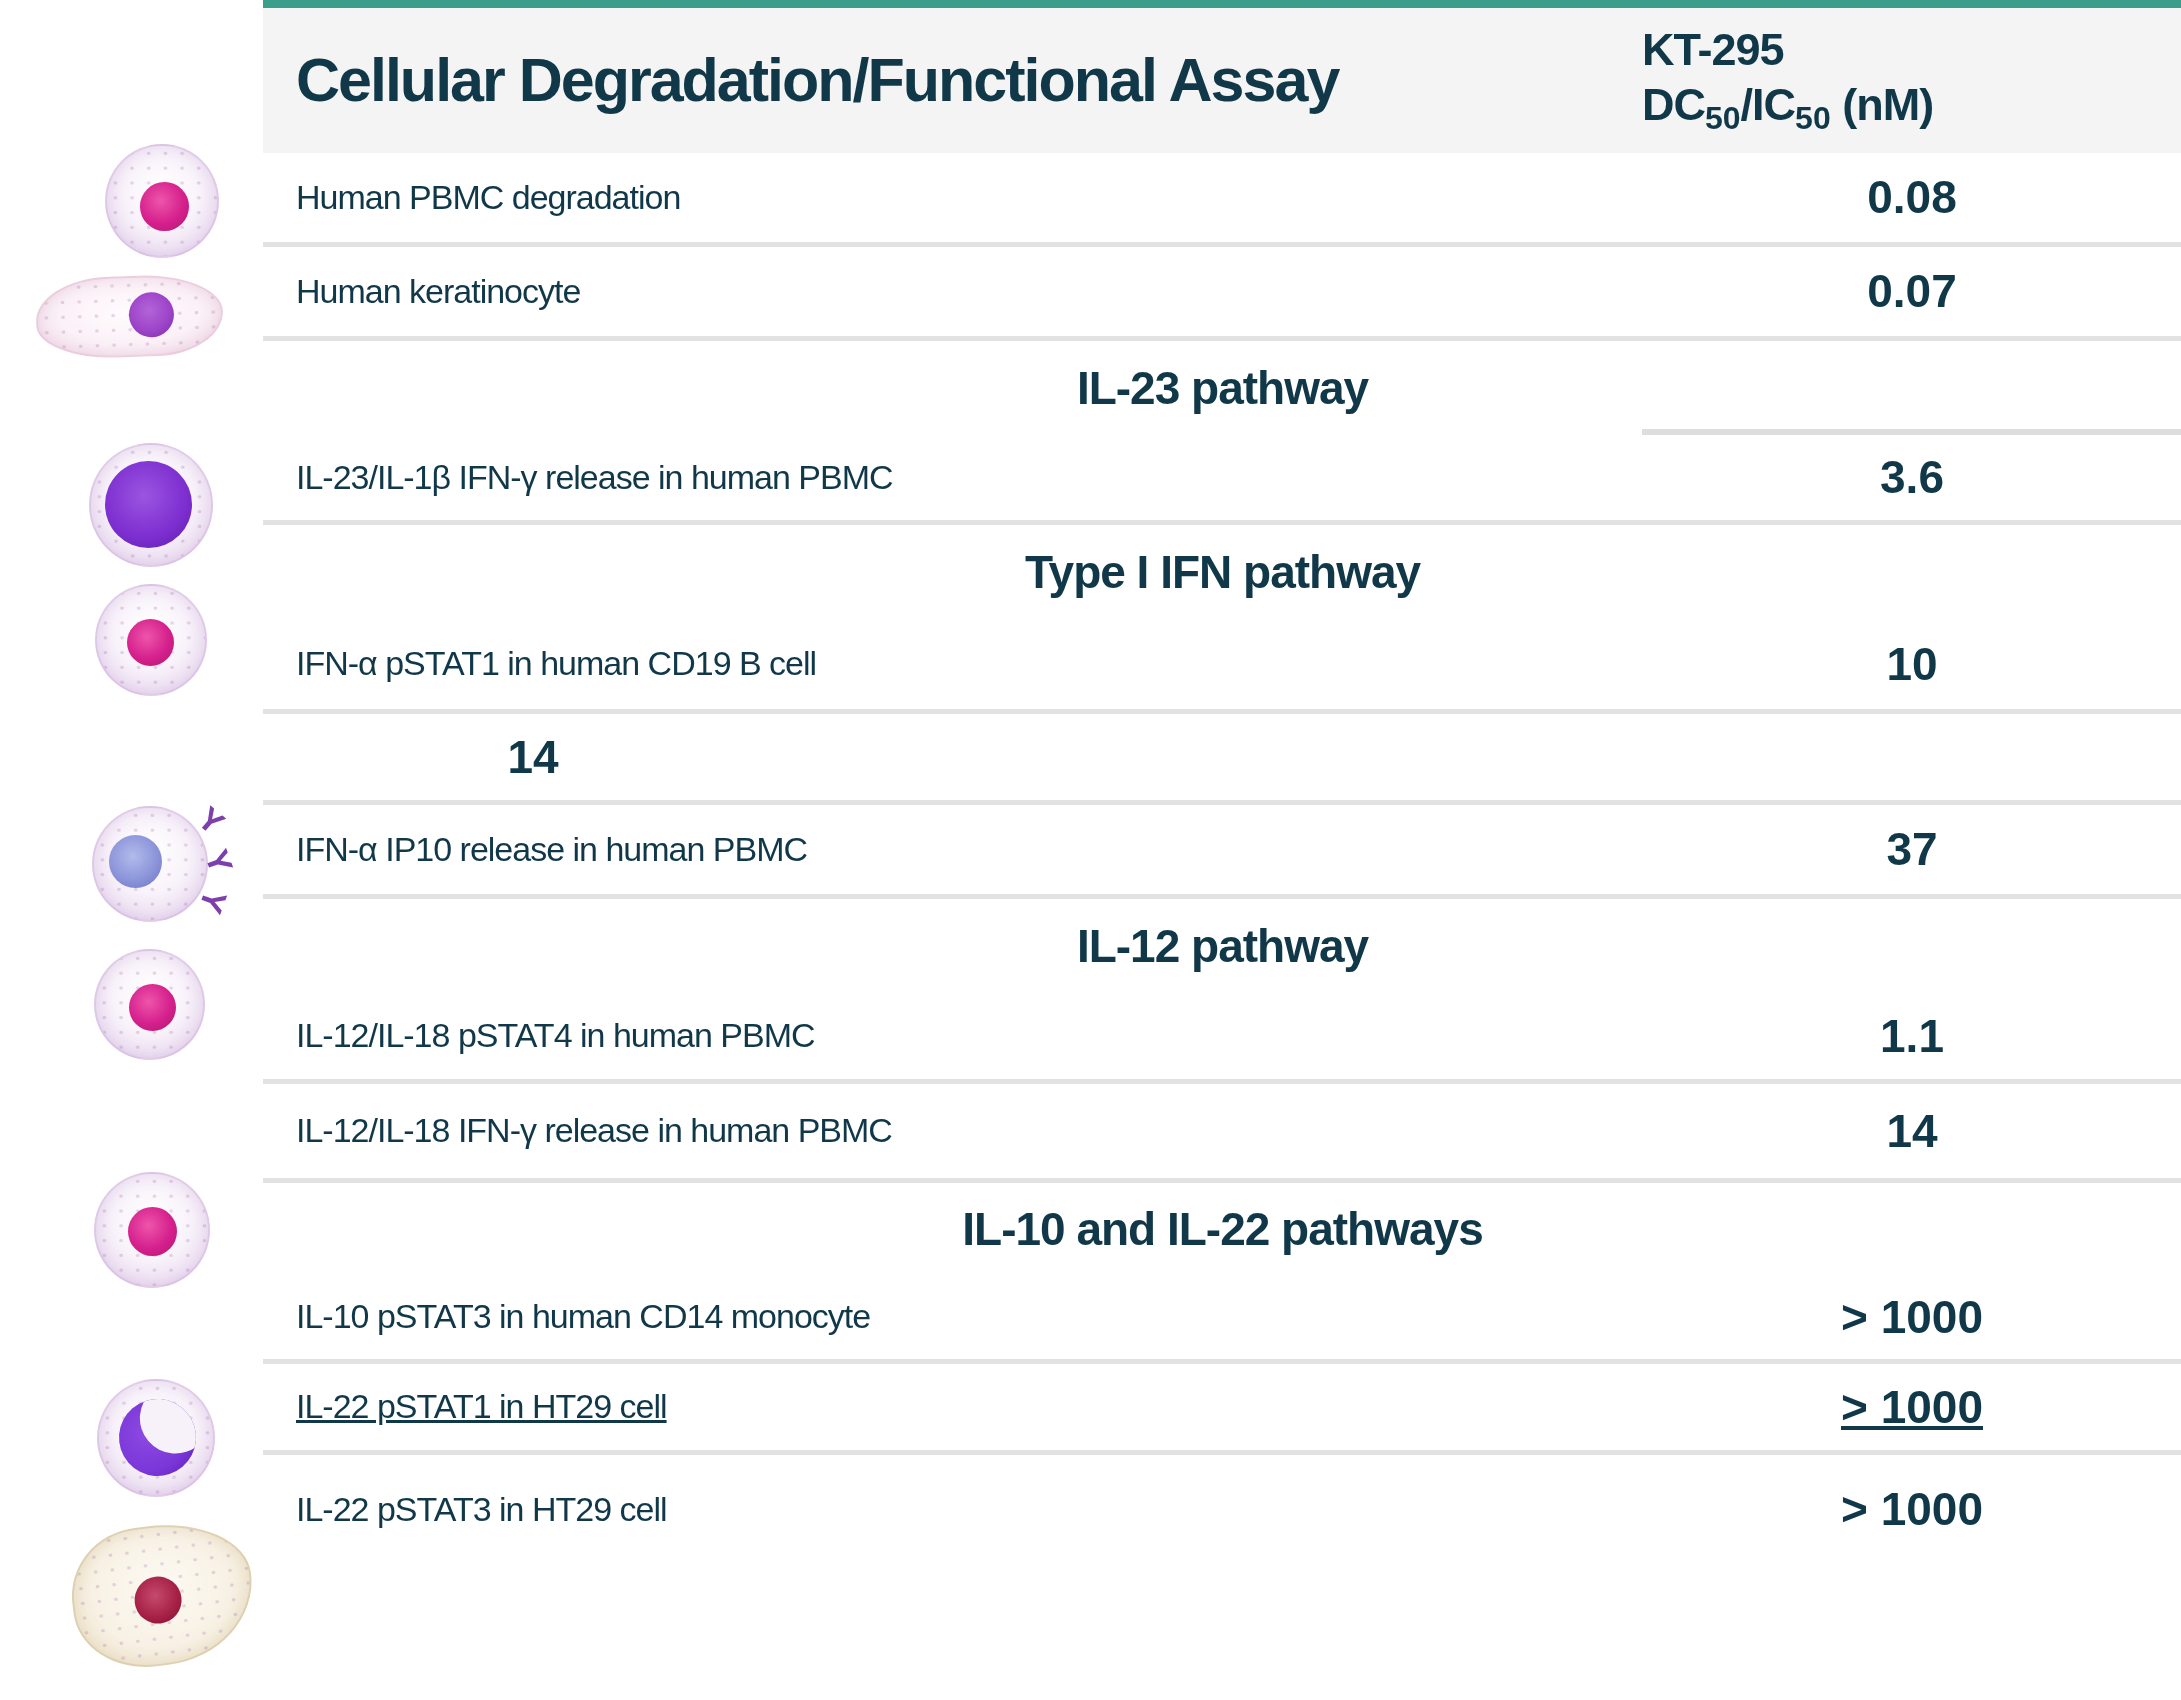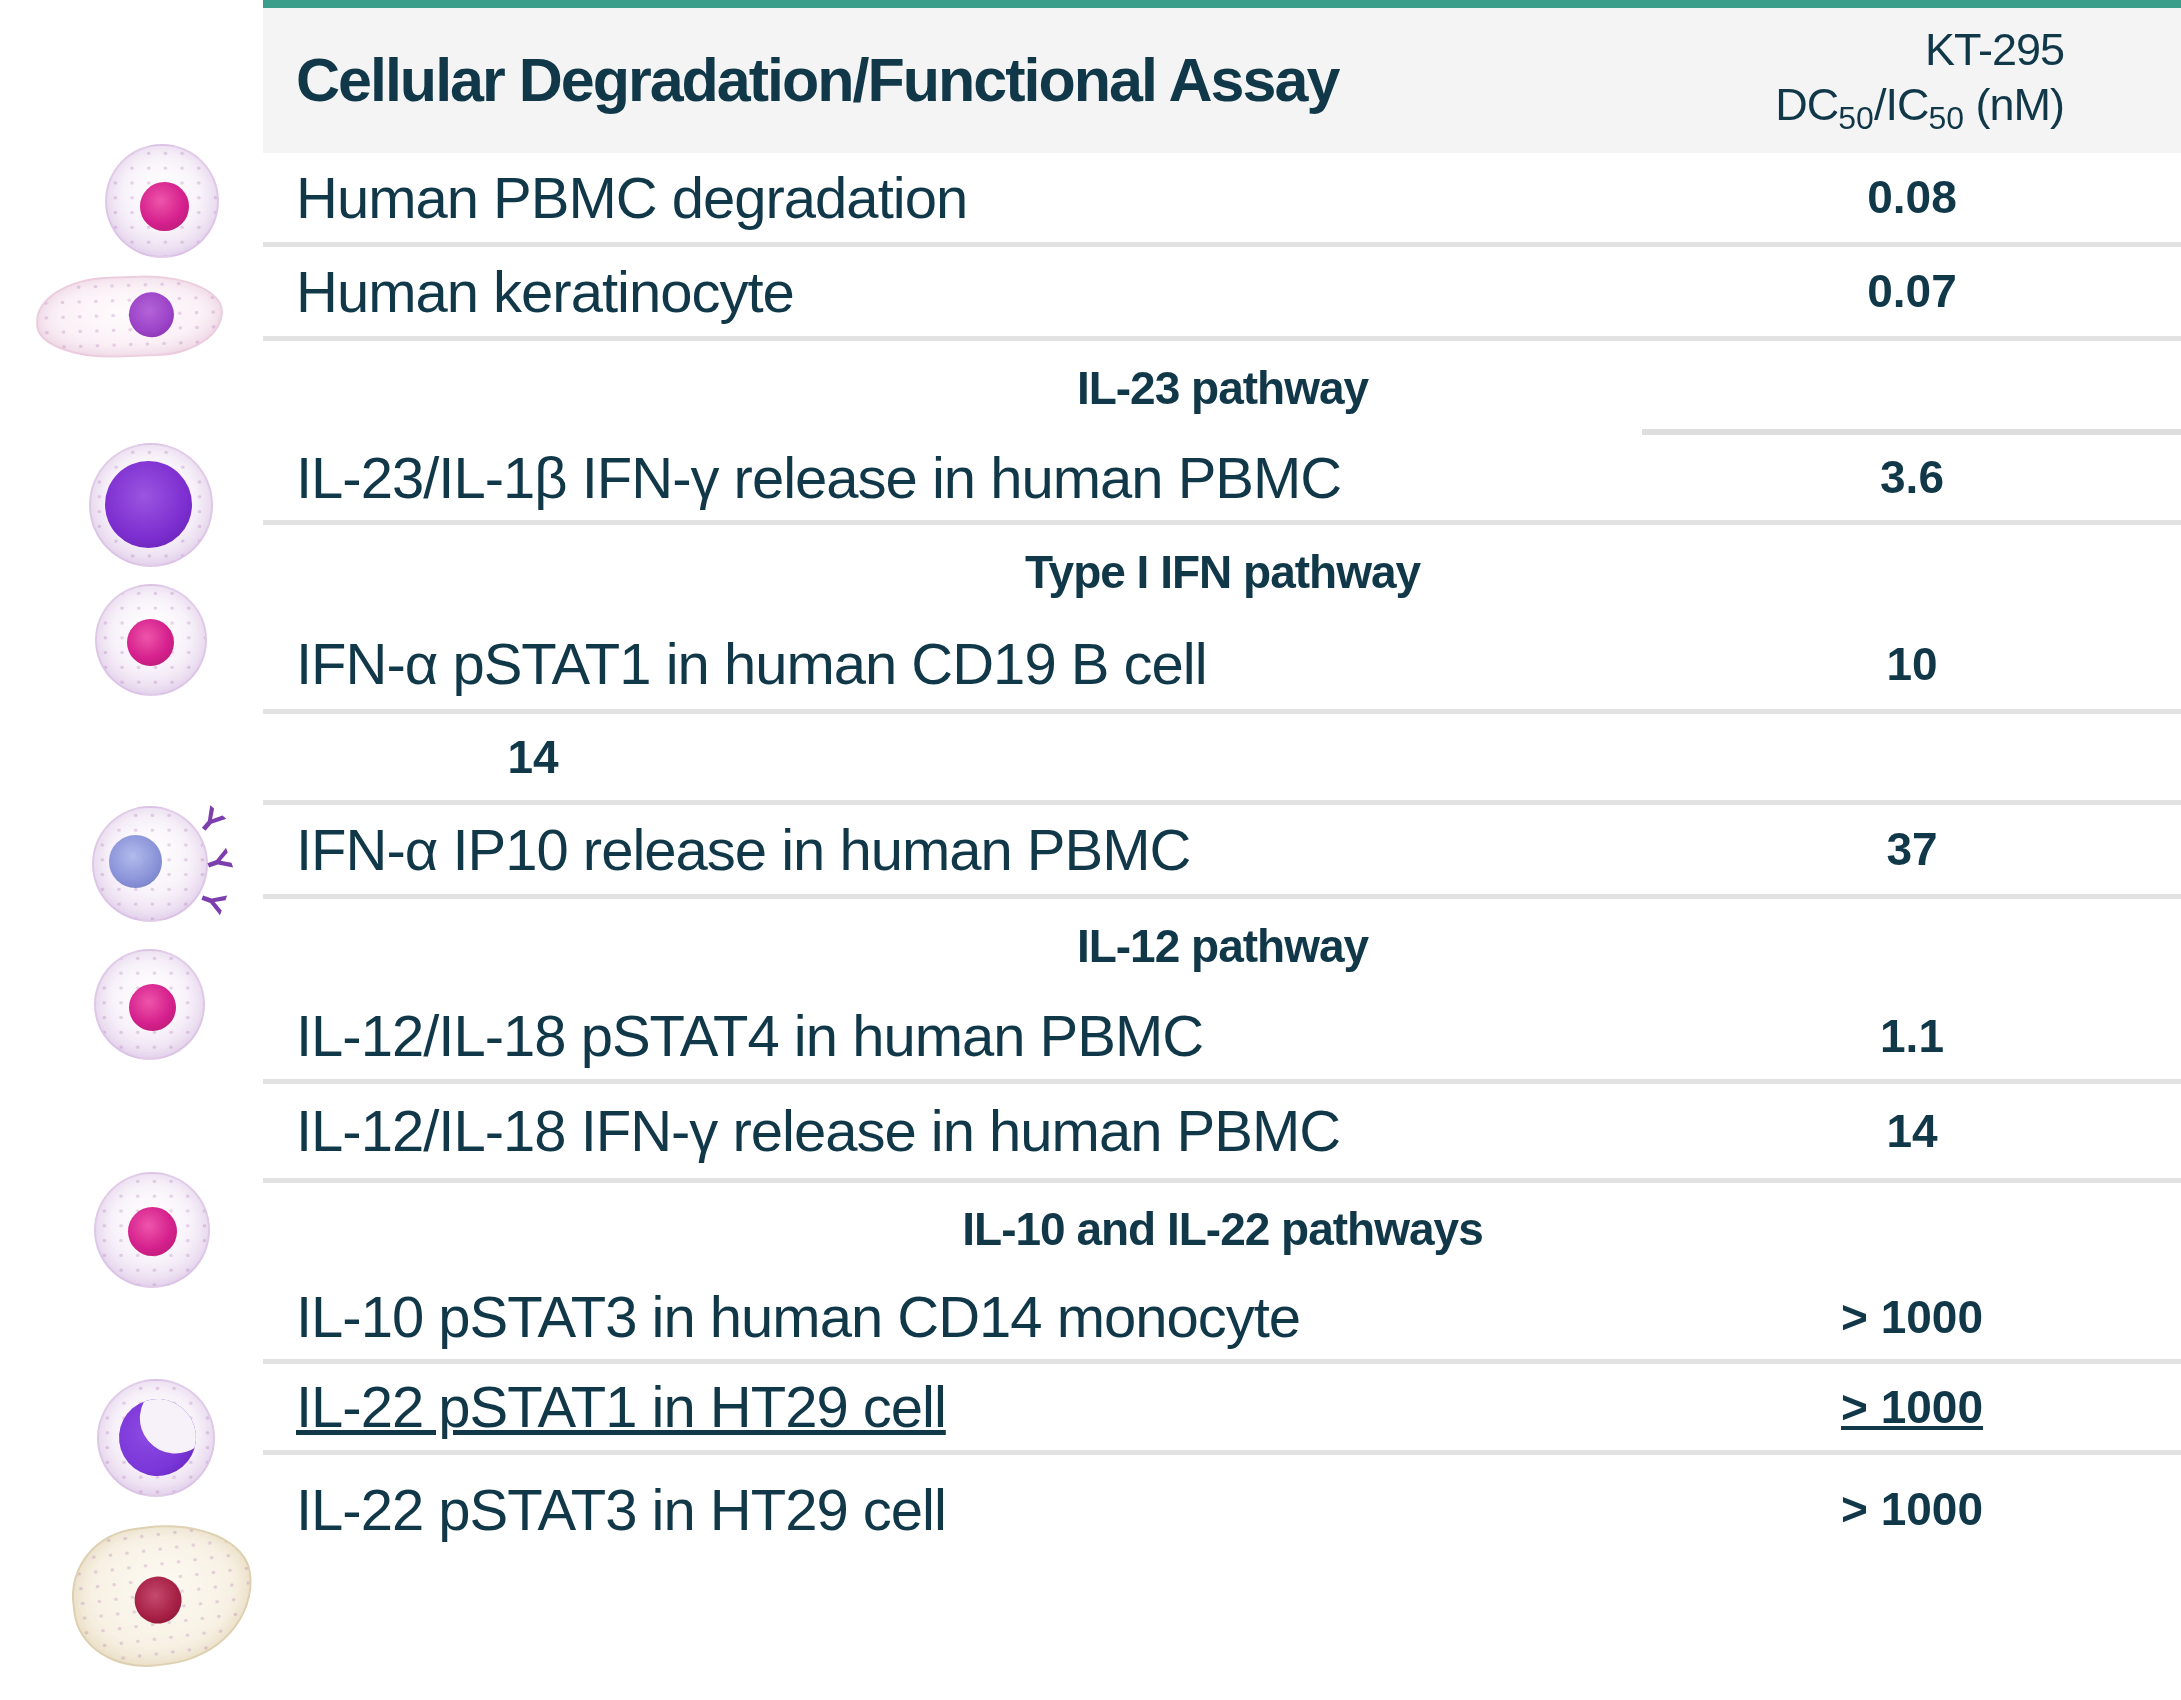--- a/index.html
+++ b/index.html
@@ -8,26 +8,26 @@
   *{margin:0;padding:0;box-sizing:border-box;}
   html,body{width:2182px;height:1700px;background:#ffffff;overflow:hidden;
     font-family:"Liberation Sans","DejaVu Sans",sans-serif;color:var(--ink);}
   #stage{position:relative;width:2182px;height:1700px;}
 
   
   #assay-table{position:absolute;left:263px;top:0;width:1919px;}
   .topbar{height:7.9px;background:var(--accent);}
   .thead{height:145px;background:var(--header-bg);display:flex;align-items:center;}
   .h-title{flex:1;padding-left:33px;font-size:61px;font-weight:bold;letter-spacing:-2px;}
-  .h-value{width:540px;padding-right:118px;text-align:right;font-size:45px;font-weight:normal;
+  .h-value{width:540px;padding-right:118px;text-align:left;font-size:45px;font-weight:bold;
     letter-spacing:-1px;line-height:1.22;}
   .h-value sub{font-size:32px;vertical-align:-8.9px;letter-spacing:0;}
   .row{display:flex;align-items:center;border-bottom:5.9px solid var(--divider);}
   .row.nb{border-bottom:none;}
-  .row .label{flex:1;padding-left:33px;font-size:58px;letter-spacing:-1px;}
+  .row .label{flex:1;padding-left:33px;font-size:34px;letter-spacing:-1px;}
   .row .value{width:540px;text-align:center;font-size:46px;font-weight:bold;}
   .section{display:flex;align-items:center;justify-content:center;position:relative;
     font-size:46px;font-weight:bold;letter-spacing:-1px;border-bottom:none;}
   .section .sub-line{position:absolute;right:0;bottom:0;width:540px;height:5.9px;background:var(--subline);}
 
   
   .cell{position:absolute;}
   .round{border-radius:50%;
     background:
       radial-gradient(circle at 50% 40%, rgba(255,255,255,.95) 0%, rgba(248,242,250,.9) 45%,

